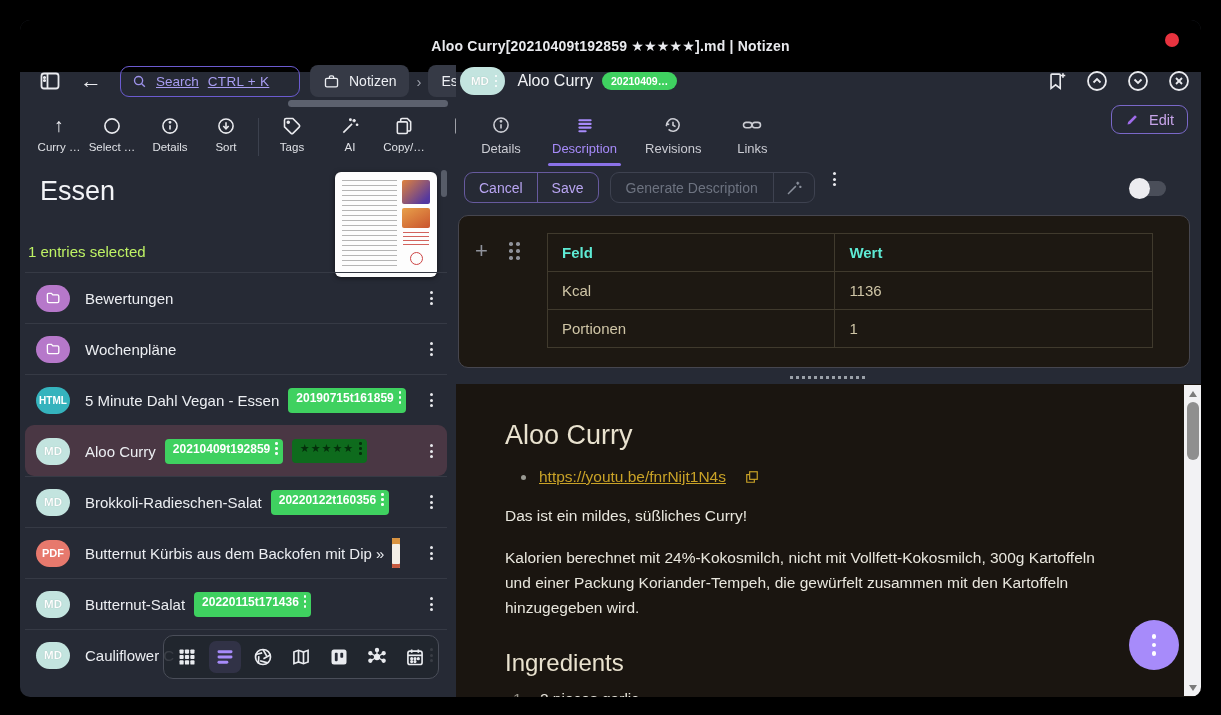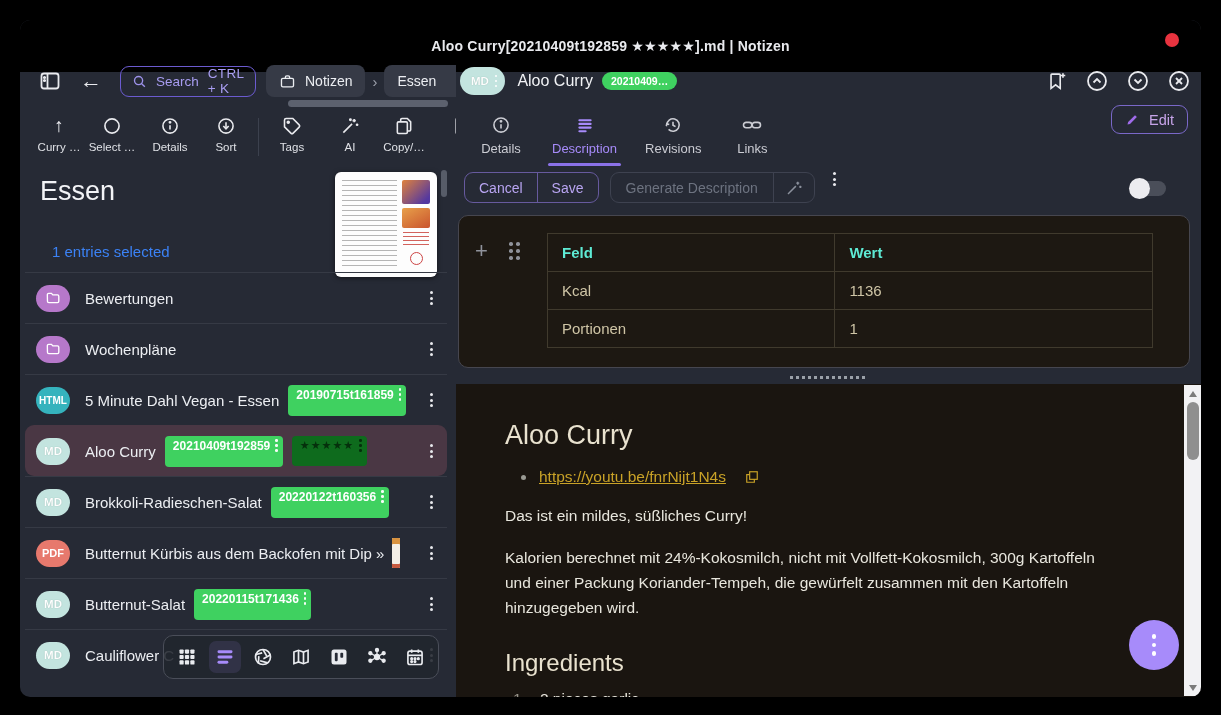--- a/index.html
+++ b/index.html
@@ -12,23 +12,23 @@
               align-items:center; justify-content:center; }
   .titlebar .ttl { color:#e9eaee; font-size:14px; font-weight:700; letter-spacing:.2px; }
   .reddot { position:absolute; right:22px; top:13px; width:14px; height:14px;
             border-radius:50%; background:#e8333f; }
   .app { position:absolute; top:40px; left:0; right:0; bottom:0; display:flex; }
   
   .sidebar { position:relative; width:436px; flex:none; overflow:hidden; }
   .side-top { position:absolute; top:5px; left:18px; height:32px; display:flex; align-items:center; }
   .tgl-icon { color:#e9eaee; margin-right:18px; display:flex; }
   .backbtn { color:#e9eaee; font-size:22px; line-height:1; margin-right:18px; cursor:default; }
-  .searchbox { width:136px; height:31px; border:1px solid #6b5bd0; border-radius:9px;
+  .searchbox { width:180px; height:31px; border:1px solid #6b5bd0; border-radius:9px;
                display:flex; align-items:center; gap:9px; padding:0 11px; color:#a89df1;
-               font-size:13.5px; }
+               font-size:13.5px;text-decoration:underline; }
   .searchbox .sc { letter-spacing:.3px; }
   .crumbs { display:flex; align-items:center; margin-left:10px; }
   .chip { background:#363a46; border-radius:8px; height:32px; display:flex; align-items:center;
           gap:9px; padding:0 13px; color:#eceef2; font-size:14px; white-space:nowrap; }
   .chip.clip { width:90px; overflow:hidden; }
   .crumb-sep { color:#9ea2ad; margin:0 7px; font-size:15px; }
   .h-scroll { position:absolute; left:268px; top:40px; width:160px; height:7px;
               background:#5c616e; border-radius:4px; }
   .toolbar { position:absolute; top:52px; left:0; width:100%; height:54px; }
   .titem { position:absolute; top:4px; display:flex; flex-direction:column; align-items:center;
@@ -42,37 +42,37 @@
                 padding:8px 7px; display:flex; gap:5px; }
   .tc-left { flex:1; }
   .tc-lines { height:100%; background:repeating-linear-gradient(#b5b5b5 0 1.5px, transparent 1.5px 5px); }
   .tc-right { width:28px; display:flex; flex-direction:column; gap:4px; align-items:center; }
   .tc-img1 { width:28px; height:24px; border-radius:2px; background:linear-gradient(135deg,#e0823c,#5438a0 85%); }
   .tc-img2 { width:28px; height:20px; border-radius:2px; background:linear-gradient(150deg,#e8a04a,#c9542e); }
   .tc-redlines { width:26px; height:16px; background:repeating-linear-gradient(#d2625c 0 1.2px, transparent 1.2px 4px); }
   .tc-stamp { width:13px; height:13px; border:1.5px solid #cc4444; border-radius:50%; }
   .v-scroll { position:absolute; left:421px; top:110px; width:6px; height:27px;
               background:#575c68; border-radius:3px; }
-  .entries { position:absolute; left:32px; top:183px; font-size:15px; color:#3b82f6; }
+  .entries { position:absolute; left:8px; top:183px; font-size:15px; color:#bef264; }
   .file-list { position:absolute; left:5px; top:212px; width:422px; }
   .row { position:relative; height:51px; display:flex; align-items:center; padding-left:11px;
          border-top:1px solid #363a45; }
   .row.selected { background:#4a3744; border-radius:9px; border-top-color:transparent; }
   .pill { width:34px; height:27px; border-radius:14px; display:flex; align-items:center;
           justify-content:center; flex:none; color:#fff; font-weight:700; }
   .pill.folder { background:#b678ca; }
   .pill.html { background:#35b3bd; font-size:10px; }
   .pill.md { background:#c3e4df; font-size:11.5px; color:#fefefe; text-shadow:0 0 1px rgba(120,160,150,.8); }
   .pill.pdf { background:#e7796d; font-size:11px; }
   .fname { margin-left:15px; font-size:15px; color:#eceef2; white-space:nowrap; }
   .kebab { display:inline-flex; flex-direction:column; gap:2.5px; align-items:center; }
   .kebab i { width:3px; height:3px; border-radius:50%; background:currentColor; display:block; }
   .row-kebab { position:absolute; right:14px; color:#e8e9ed; }
   .tag { margin-left:9px; background:#3fd160; border-radius:4px; color:#fff; font-size:12px;
-         font-weight:600; display:inline-flex; align-items:center; gap:5px; padding:3px 5px 14px 8px;
+         font-weight:600; display:inline-flex; align-items:center; gap:5px; padding:3px 5px 8px 8px;
          white-space:nowrap; }
   .tag .kebab { color:rgba(255,255,255,.95); } .tag .kebab i{ width:2.5px; height:2.5px; }
   .tag.rating { background:#0e6b1d; color:#05300c; letter-spacing:1px; font-size:11px; }
   .tag.rating .kebab { color:#05300c; }
   .mini-thumb { margin-left:8px; width:8px; height:30px; background:#f3eee6; border-radius:1px;
                 box-shadow:inset 0 6px 0 #d8923f, inset 0 -4px 0 #c75a40; }
   .view-switch { position:absolute; left:143px; bottom:18px; width:276px; height:44px;
                  background:rgba(33,37,45,.88); border:1px solid #4a4e59; border-radius:10px;
                  display:flex; align-items:center; justify-content:space-around; padding:0 4px; }
   .vs-btn { width:32px; height:32px; display:flex; align-items:center; justify-content:center;

